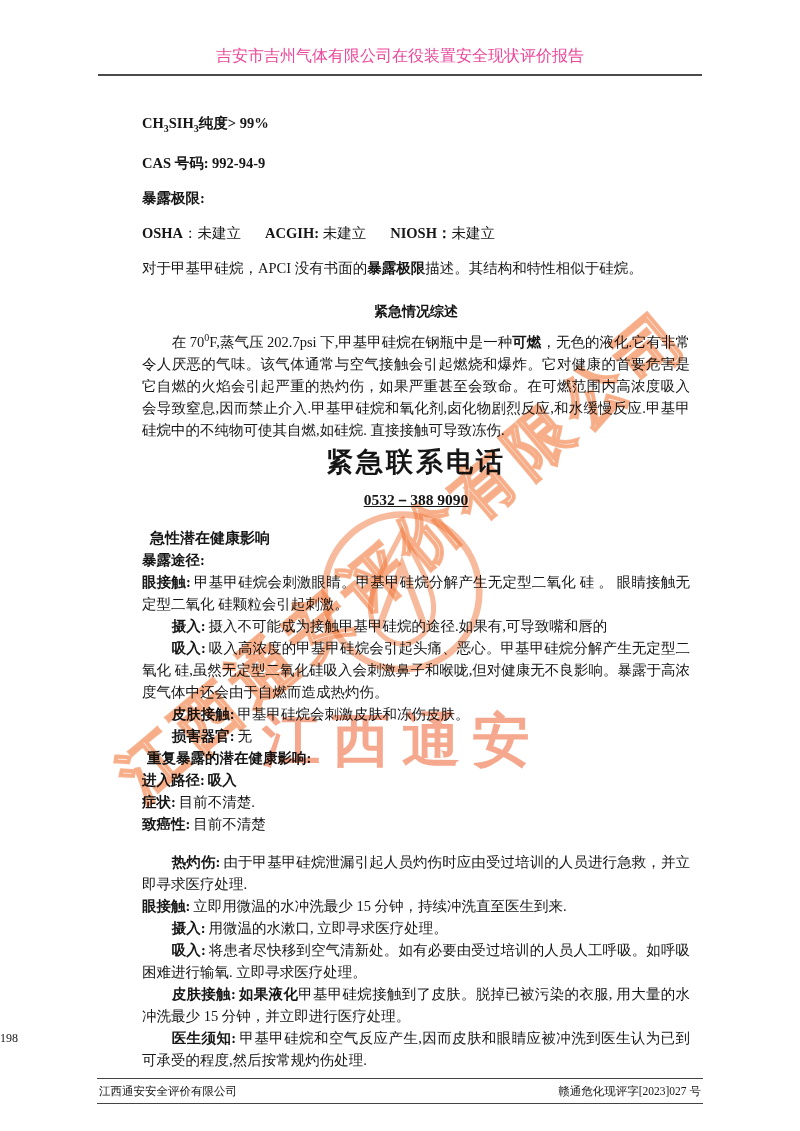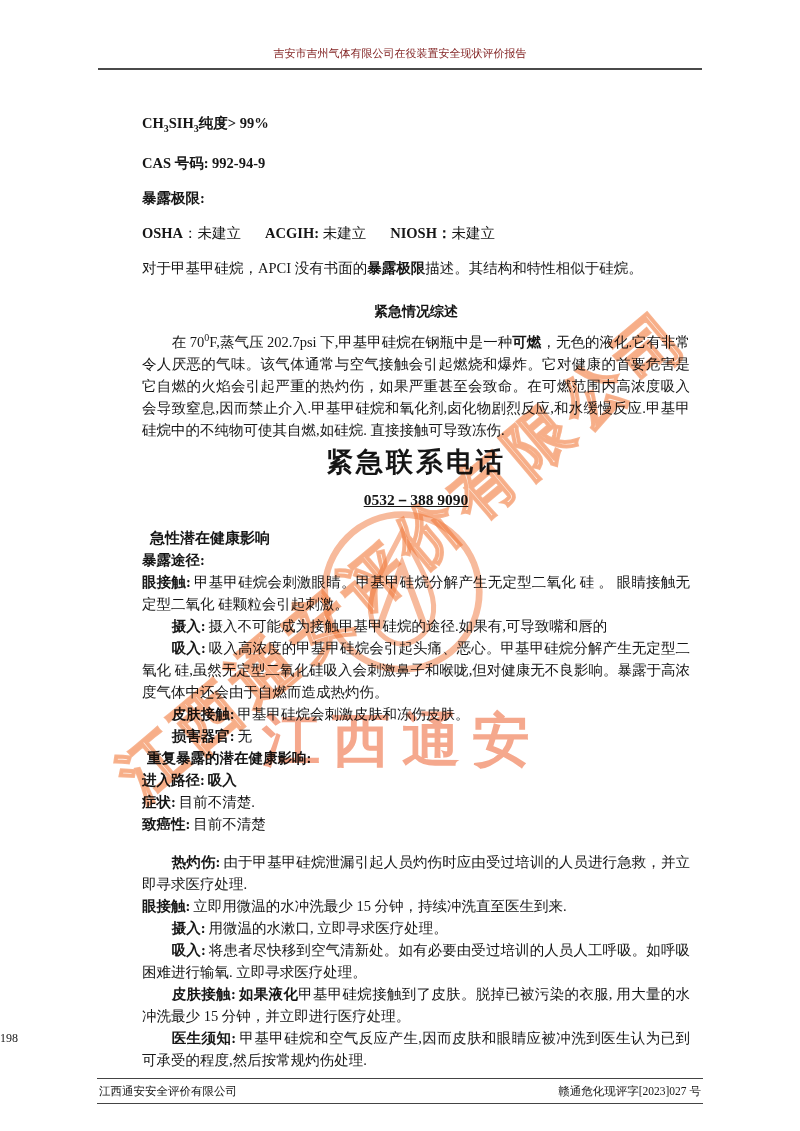--- a/index.html
+++ b/index.html
@@ -5,21 +5,21 @@
   html,body{margin:0;padding:0;}
   body{
     width:800px;height:1131px;position:relative;background:#ffffff;
     font-family:"Liberation Serif","DejaVu Serif",serif;color:#161616;overflow:hidden;
   }
   .b{font-weight:bold;}
   .page{position:absolute;inset:0;}
 
   
   .header{position:absolute;top:46px;left:98px;right:98px;text-align:center;
-    font-size:11px;color:#7f1d1d;padding-bottom:7px;border-bottom:2px solid #4a4a4a;}
+    font-size:16px;color:#ec4899;padding-bottom:7px;border-bottom:2px solid #4a4a4a;}
 
   
   .content{position:absolute;top:106px;left:142px;width:548px;
     font-size:14.5px;line-height:22px;text-align:justify;z-index:1;}
   .meta{margin:0;line-height:35px;}
   .para{margin:0;}
   .indent{text-indent:2.05em;}
   .lbl{margin-right:3px;}
   .sp{margin-left:24px;}
   .h-summary{font-size:14px;text-align:center;font-weight:bold;margin:15px 0 4px;}

